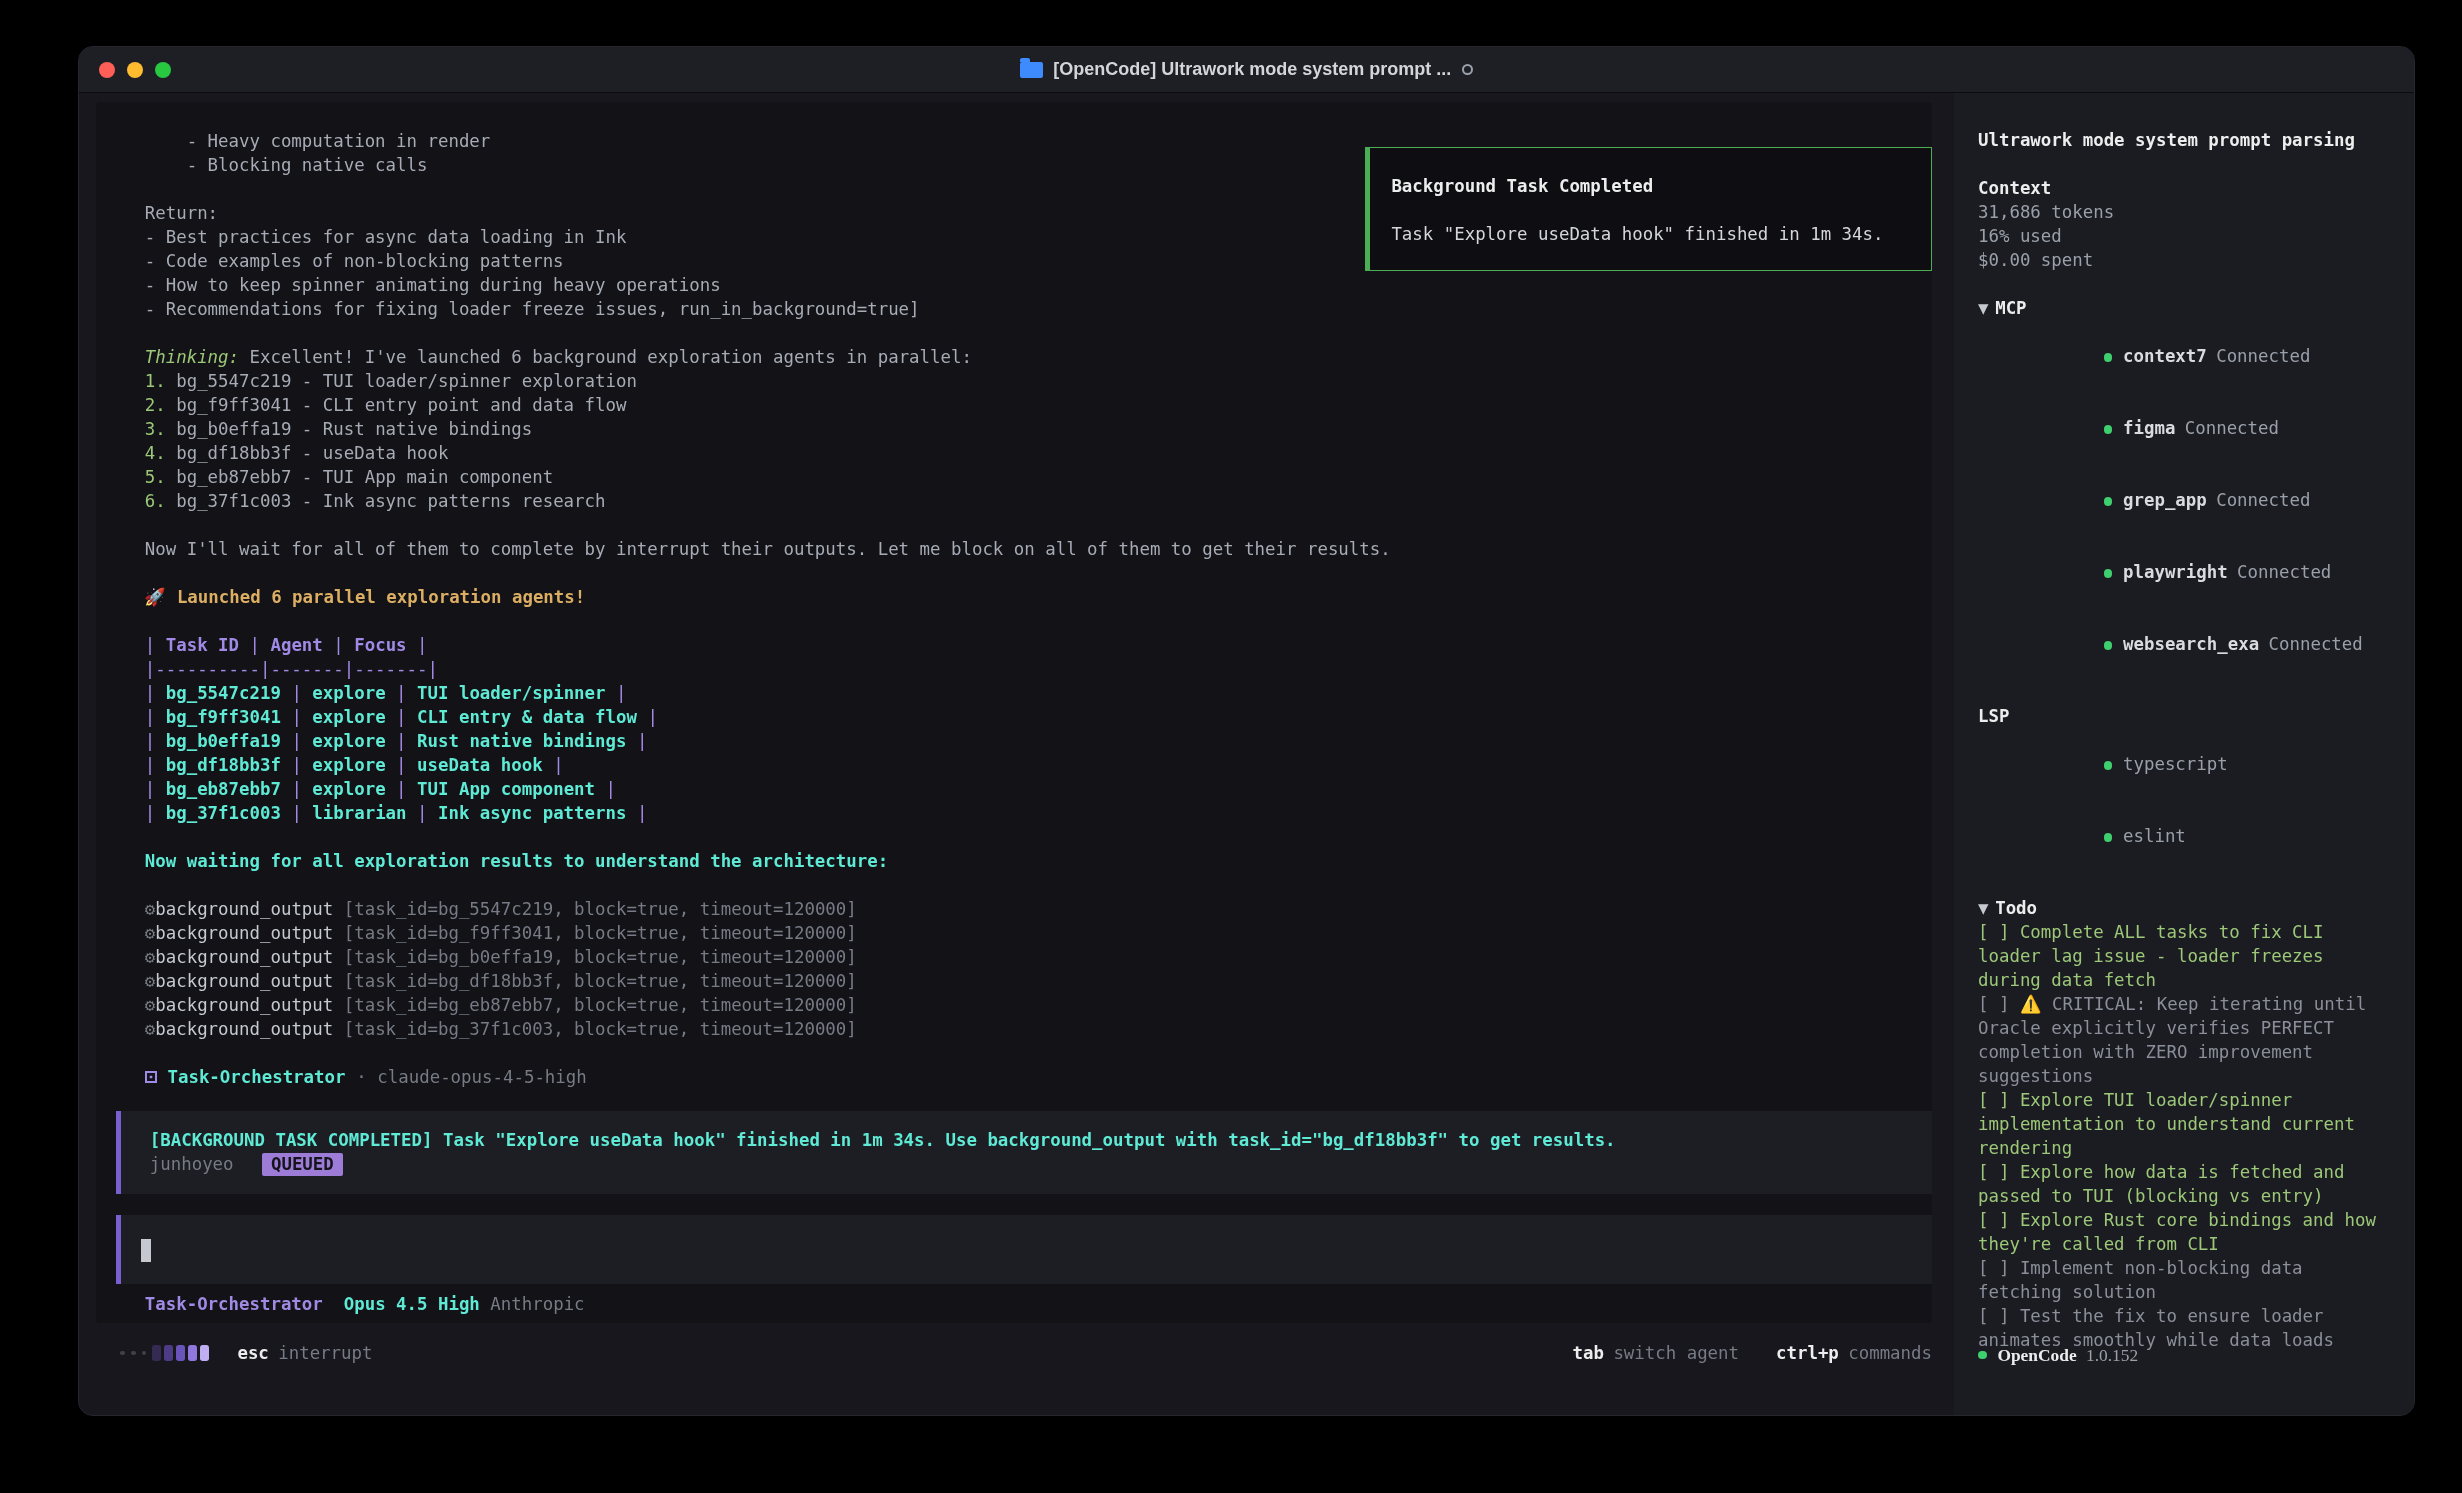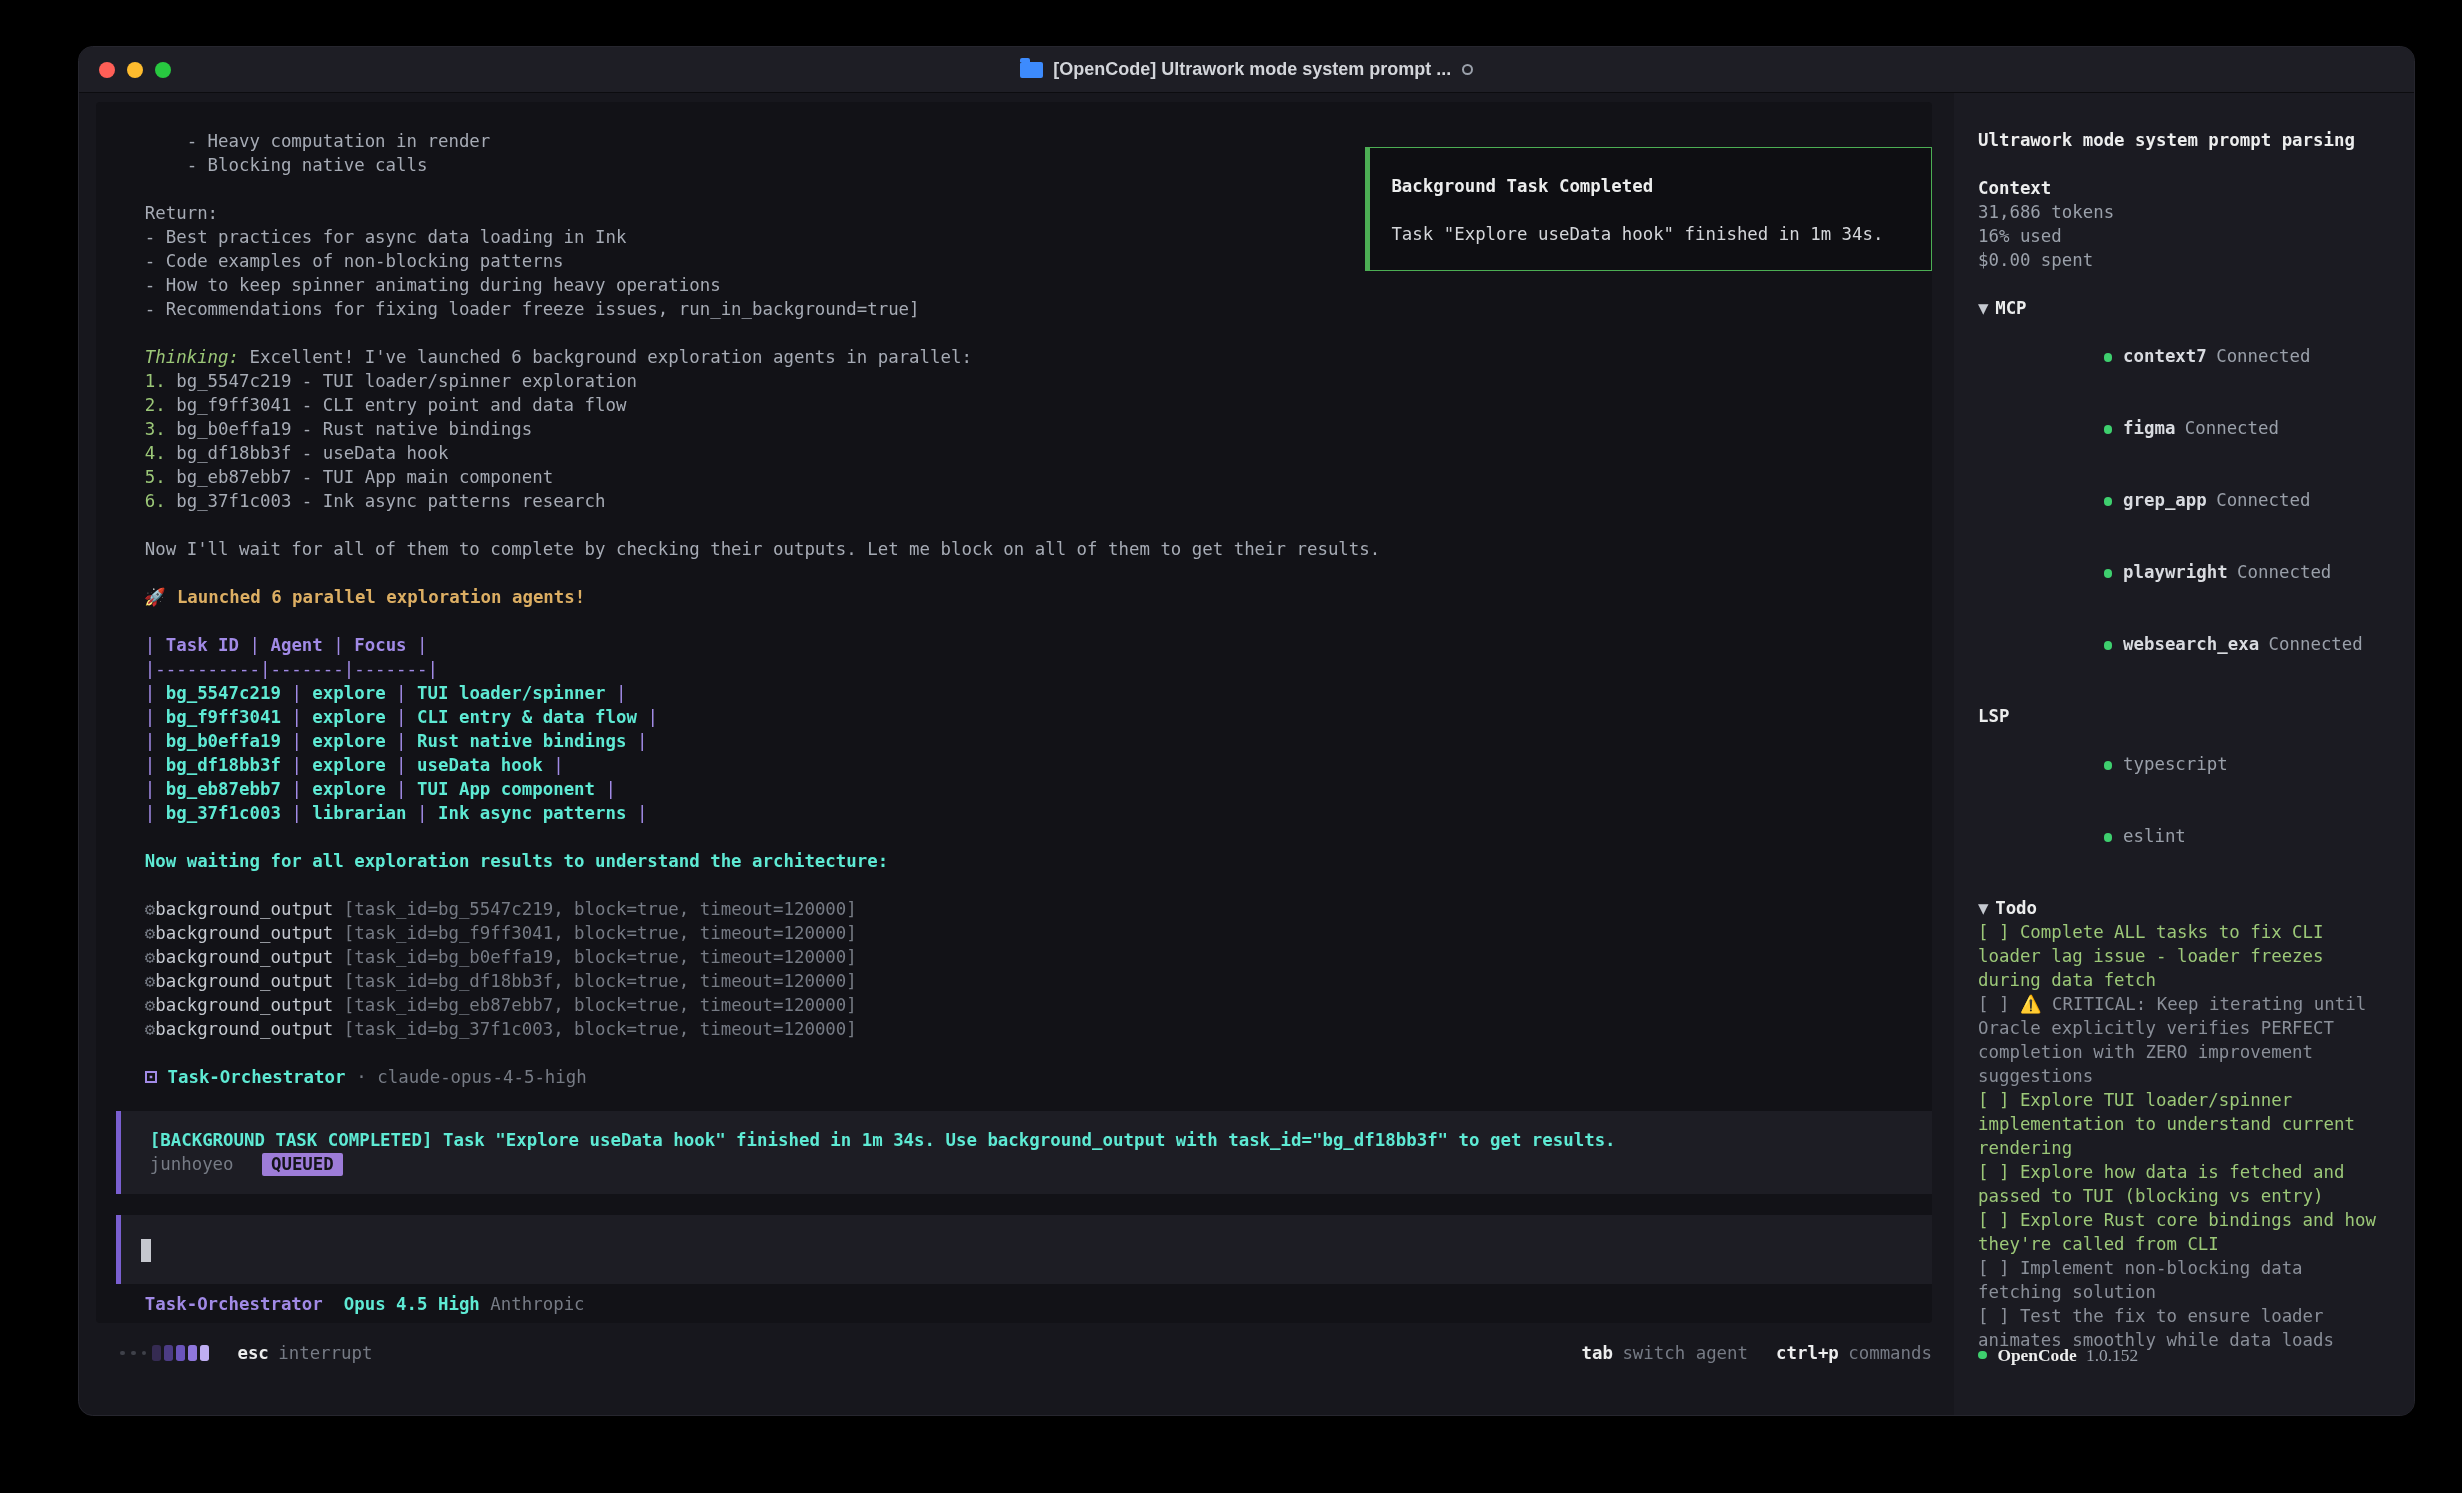--- a/index.html
+++ b/index.html
@@ -126,21 +126,21 @@
     padding-left:24px;
     color:#767b85;
   }
   .status-left, .status-right { display:flex; }
   .spinner { display:flex; align-items:center; gap:3.3px; margin-right:19px; }
   .sp-dot { width:4.7px; height:4.7px; border-radius:50%; background:#3f414a; margin-right:2.7px; }
   .sp-bar { width:8.7px; height:16px; border-radius:2.7px; }
   .b1{background:#352b52;} .b2{background:#4c3c85;} .b3{background:#6a54bb;} .b4{background:#8f77dd;} .b5{background:#bfaef2;}
   .key { color:#eceded; font-weight:bold; }
   .hint-group { display:flex; gap:9.4px; align-items:center; }
-  .status-right { gap:28px; }
+  .status-right { gap:37px; }
   .status-left  { gap:9.4px; }
 
   
   .sidebar {
     width:460px; flex:0 0 auto;
     background:#1b1b22;
     padding:35px 24px 0 24px;
     line-height:24px;
     position:relative;
     color:#9aa0aa;
@@ -213,21 +213,21 @@
             <div class="tline"><span class="green">3.</span><span> bg_b0effa19 - Rust native bindings</span></div>
 
             <div class="tline"><span class="green">4.</span><span> bg_df18bb3f - useData hook</span></div>
 
             <div class="tline"><span class="green">5.</span><span> bg_eb87ebb7 - TUI App main component</span></div>
 
             <div class="tline"><span class="green">6.</span><span> bg_37f1c003 - Ink async patterns research</span></div>
 
             <div class="tline"></div>
 
-            <div class="tline"><span>Now I'll wait for all of them to complete by checking their outputs. Let me block on all of them to get their results.</span></div>
+            <div class="tline"><span>Now I'll wait for all of them to complete by interrupt their outputs. Let me block on all of them to get their results.</span></div>
 
             <div class="tline"></div>
 
             <div class="tline"><span class="yellow bold">🚀 Launched 6 parallel exploration agents!</span></div>
 
             <div class="tline"></div>
 
             <div class="tline"><span class="purple">| </span><span class="pbold">Task ID</span><span class="purple"> | </span><span class="pbold">Agent</span><span class="purple"> | </span><span class="pbold">Focus</span><span class="purple"> |</span></div>
 
             <div class="tline"><span class="purple">|----------|-------|-------|</span></div>

